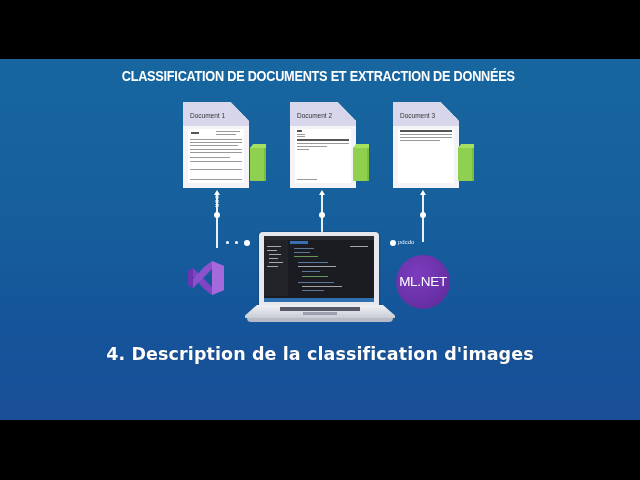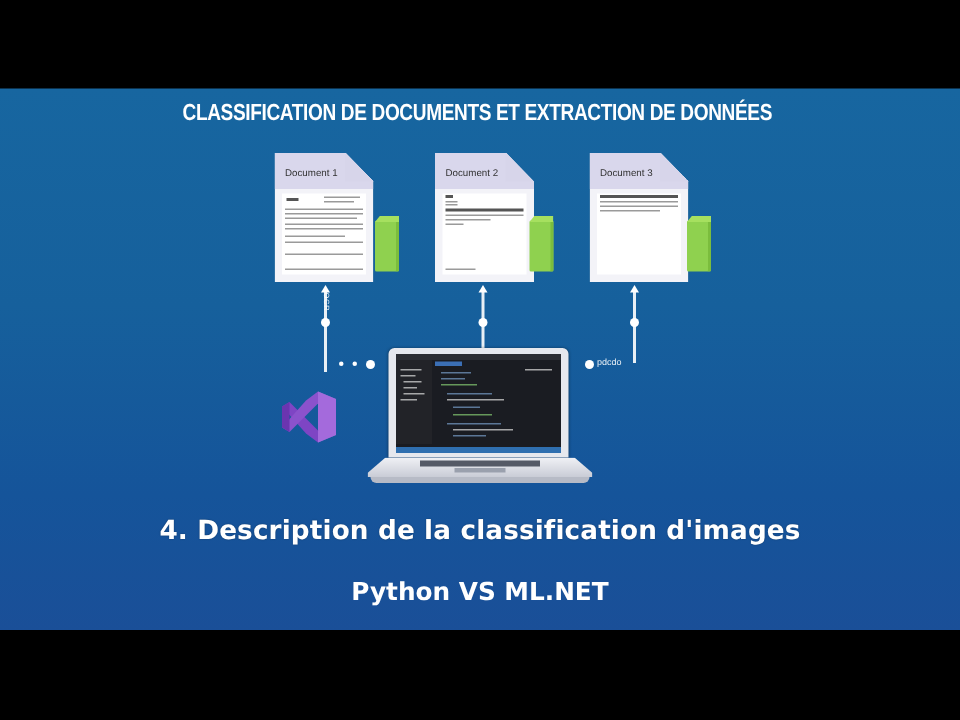--- a/index.html
+++ b/index.html
@@ -212,16 +212,16 @@
   </div>
 
   <svg class="vs-logo" viewBox="0 0 44 38">
     <polygon points="28,2 40,7 40,31 28,36" fill="#b07be0"></polygon>
     <polygon points="28,2 40,7 40,31 28,36" fill="#9c5fd8" opacity="0.6"></polygon>
     <polygon points="4,12 9,9 28,28 28,36 20,30" fill="#7e45c4"></polygon>
     <polygon points="4,26 9,29 28,10 28,2 20,8" fill="#8b52cc"></polygon>
     <polygon points="4,12 9,9 9,29 4,26" fill="#6a35b0"></polygon>
   </svg>
 
+  <div class="mlnet">ML.NET</div>
 
   <div class="subtitle">4. Description de la classification d'images</div>
-  <div class="subtitle2">Python VS ML.NET</div>
 </div>
 
 </body></html>

